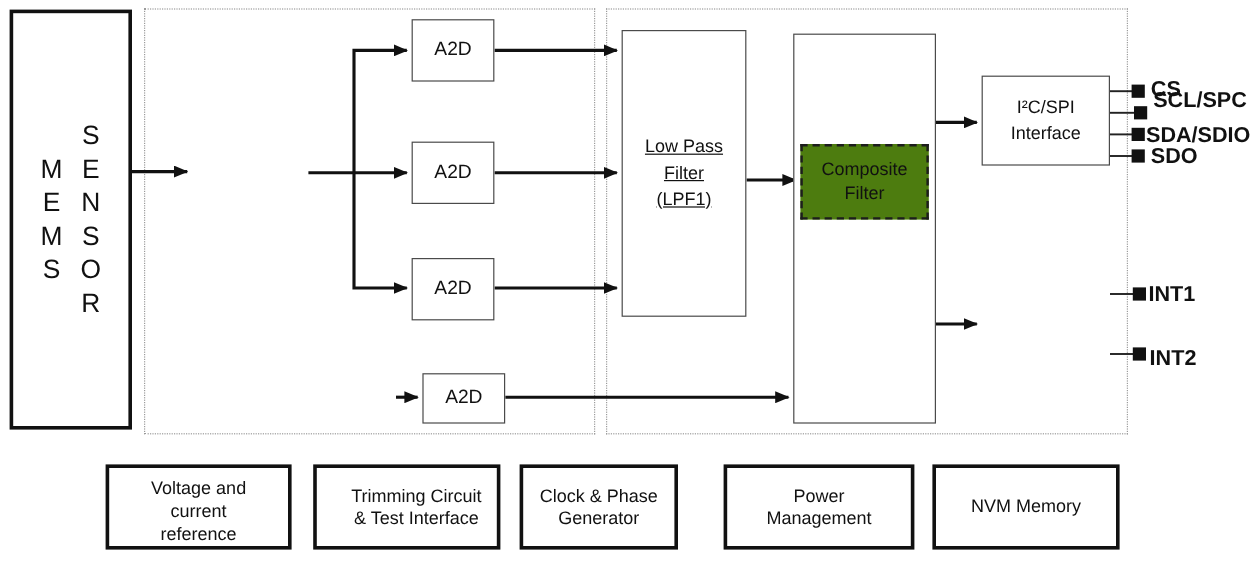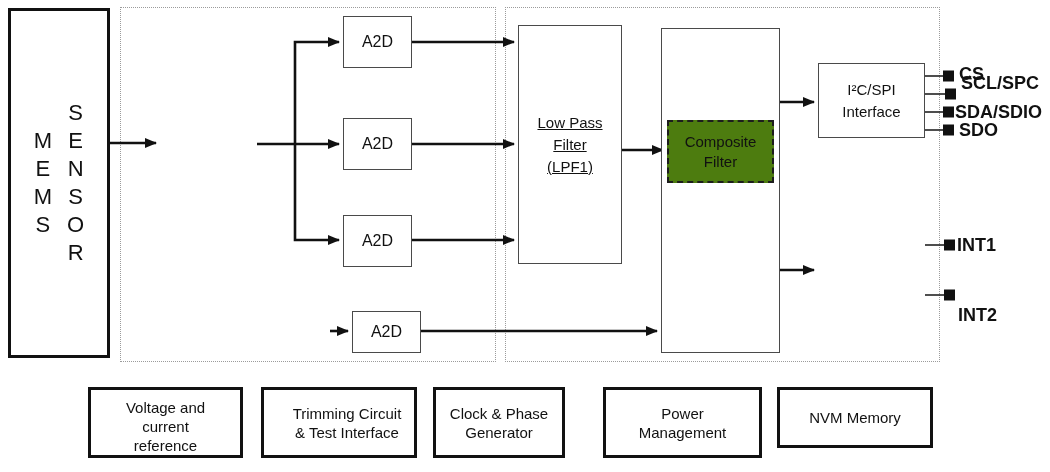--- a/index.html
+++ b/index.html
@@ -130,36 +130,36 @@
     <span class="lbl">I²C/SPI
 Interface</span>
   </div>
 
 
   <div class="pin-label" style="left:959px;top:65px;">CS</div>
   <div class="pin-label" style="left:961px;top:74px;">SCL/SPC</div>
   <div class="pin-label" style="left:955px;top:103px;text-align:center;">SDA/SDIO</div>
   <div class="pin-label" style="left:959px;top:121px;">SDO</div>
   <div class="pin-label" style="left:957px;top:236px;">INT1</div>
-  <div class="pin-label" style="left:958px;top:289px;margin-top:17px;">INT2</div>
+  <div class="pin-label" style="left:958px;top:289px;">INT2</div>
 
   <div class="block thick f-bottom" style="left:88px;top:387px;width:155px;height:71px;align-items:flex-end;">
     <span class="lbl">Voltage and
 current
 reference</span>
   </div>
   <div class="block thick f-bottom" style="left:261px;top:387px;width:156px;height:71px;padding-left:16px;">
     <span class="lbl">Trimming Circuit
 &amp; Test Interface</span>
   </div>
   <div class="block thick f-bottom" style="left:433px;top:387px;width:132px;height:71px;">
     <span class="lbl">Clock &amp; Phase
 Generator</span>
   </div>
   <div class="block thick f-bottom" style="left:603px;top:387px;width:159px;height:71px;">
     <span class="lbl">Power
 Management</span>
   </div>
-  <div class="block thick f-bottom" style="left:777px;top:387px;width:156px;height:61px;">
+  <div class="block thick f-bottom" style="left:777px;top:387px;width:156px;height:71px;">
     <span class="lbl">NVM Memory</span>
   </div>
 
 </div>
 
 </body></html>

